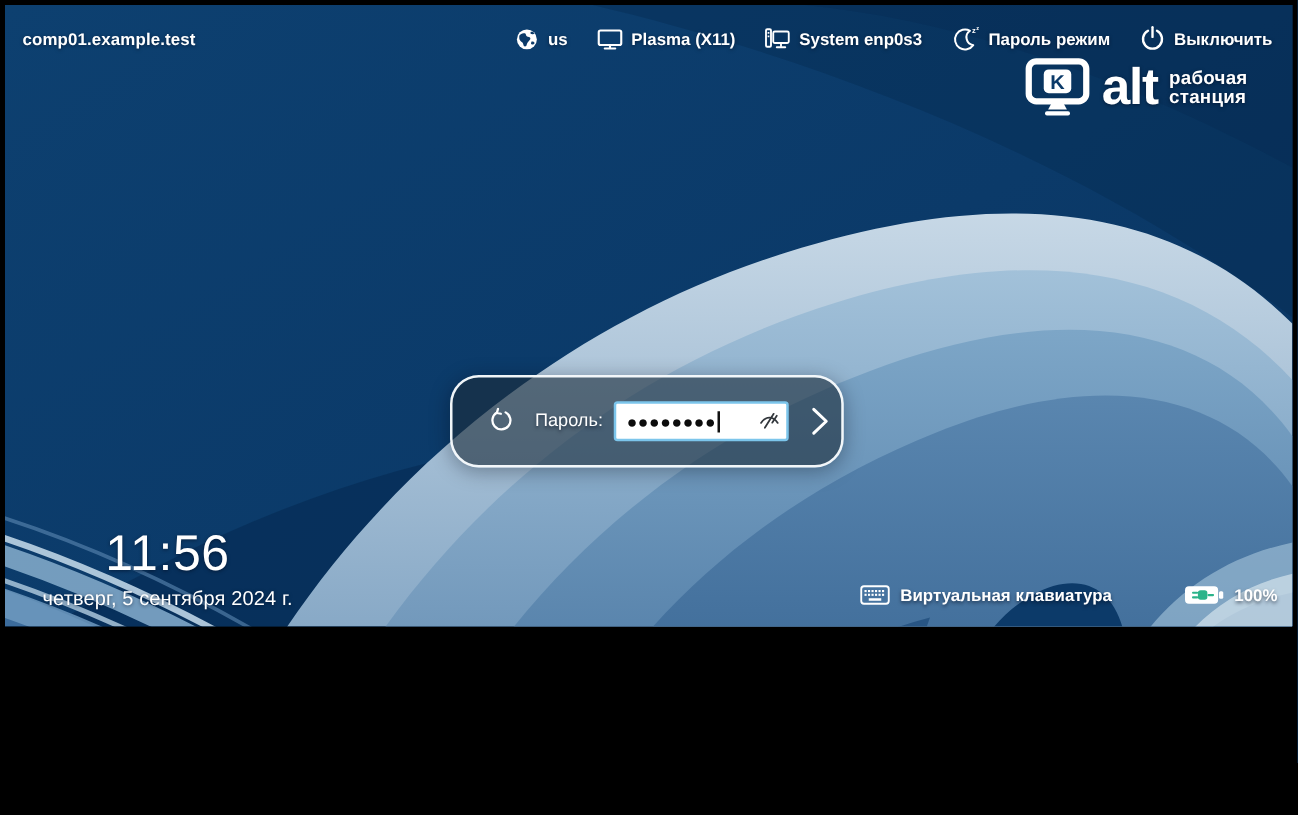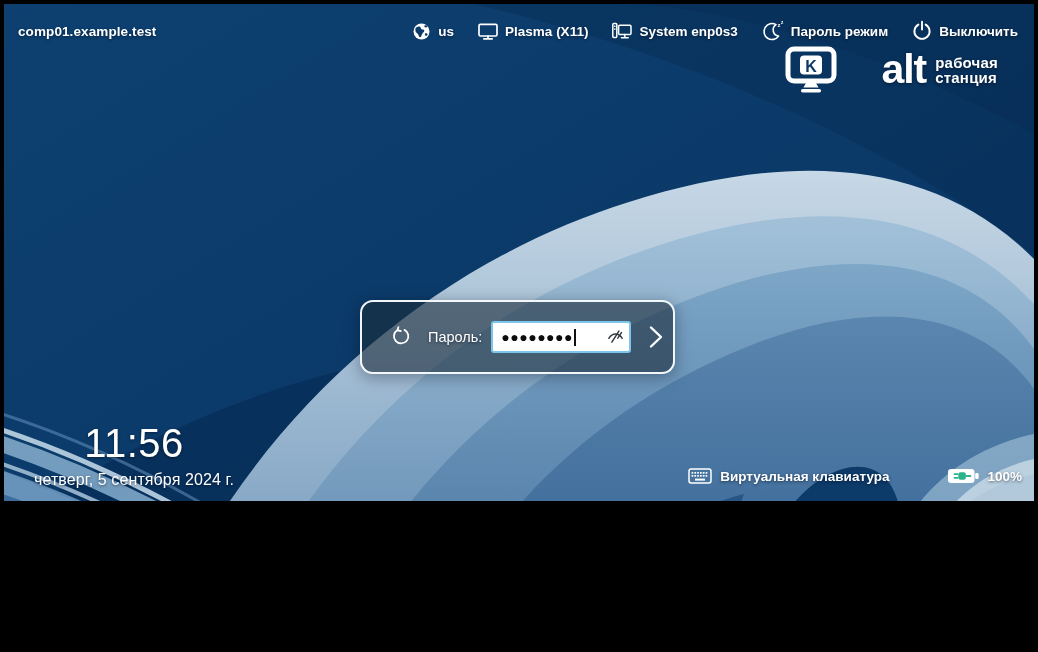--- a/index.html
+++ b/index.html
@@ -26,27 +26,27 @@
   .tb-items{display:flex;align-items:center;gap:23px;}
   .tb-item{display:flex;align-items:center;gap:6px;cursor:pointer;}
   .tb-item span.lbl{font-size:13.5px;font-weight:700;white-space:nowrap;}
   .tb-item svg{display:block;}
 
   
   .branding{
     position:absolute;top:42px;right:36px;display:flex;align-items:center;gap:9px;
     color:#fff;z-index:5;
   }
-  .wordmark{font-size:41px;font-weight:800;line-height:.82;letter-spacing:-1px;margin-left:35px;}
+  .wordmark{font-size:41px;font-weight:800;line-height:.82;letter-spacing:-1px;}
   .edition{font-size:15px;font-weight:800;line-height:15px;letter-spacing:.2px;}
 
   
   .login-panel{
     position:absolute;left:356px;top:296px;width:315px;height:74px;box-sizing:border-box;
-    border:2px solid rgba(250,253,255,.96);border-radius:13px;
+    border:2px solid rgba(250,253,255,.96);border-radius:23px;
     background:rgba(27,45,59,.62);
     box-shadow:0 3px 16px rgba(0,8,20,.35);
     display:flex;align-items:center;padding:0 14px 0 27px;z-index:6;
   }
   .reset-btn{width:22px;height:22px;margin-right:17px;cursor:pointer;flex:none;}
   .pw-label{color:#fff;font-size:14.5px;margin-right:9px;white-space:nowrap;}
   .pw-input{
     position:relative;width:140px;height:32px;box-sizing:border-box;flex:none;
     background:#fff;border:2px solid #7cc5eb;border-radius:3px;
     display:flex;align-items:center;padding:0 26px 0 8px;cursor:text;

